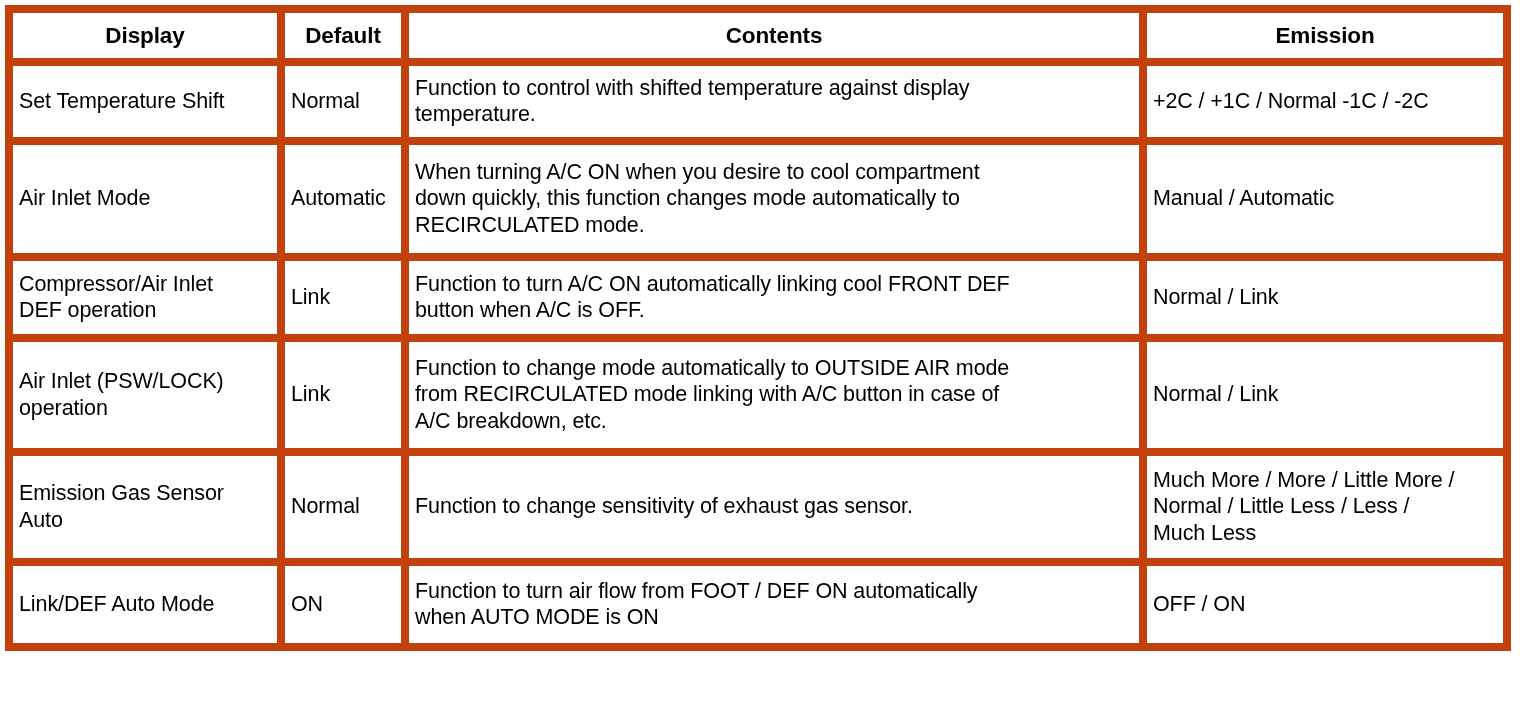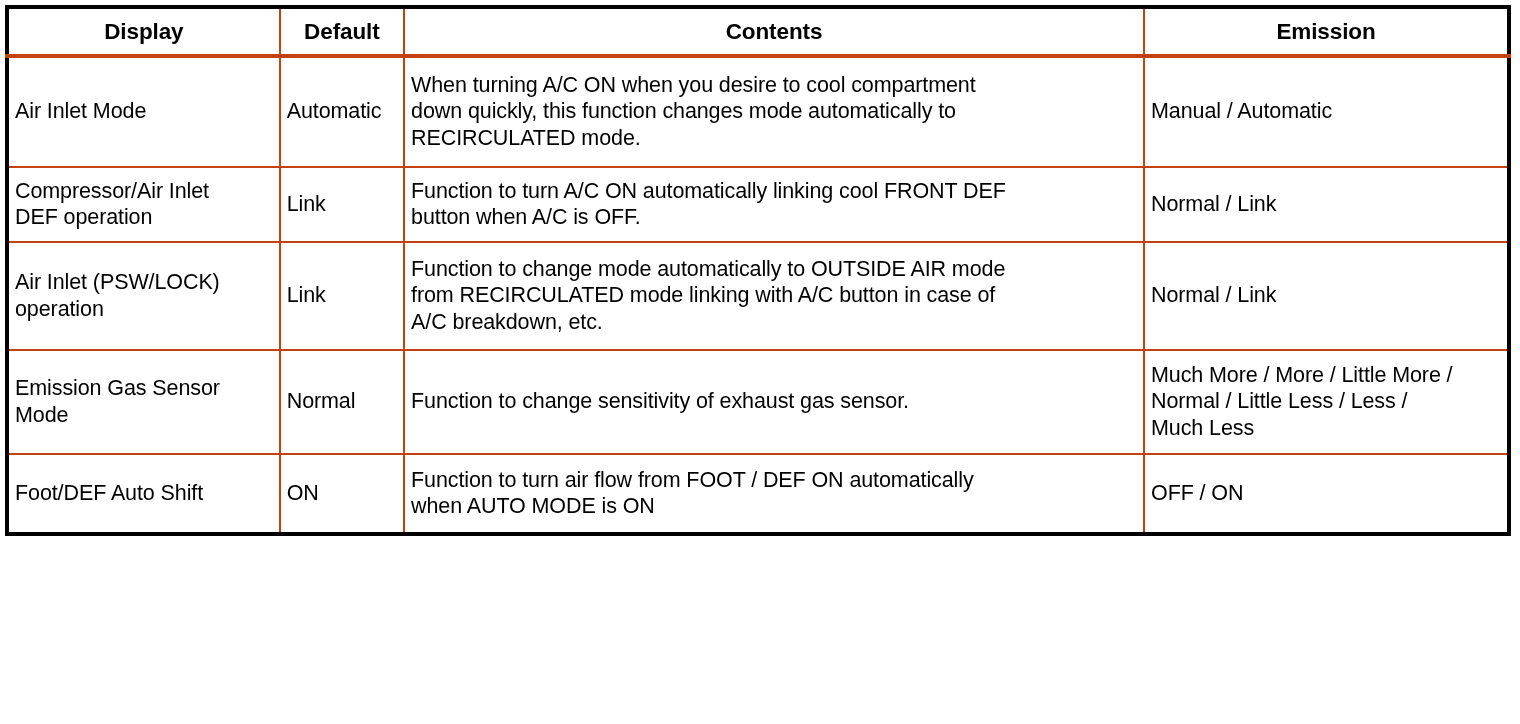--- a/index.html
+++ b/index.html
@@ -21,21 +21,21 @@
     margin: 5px 0 0 5px;
     border: 4px solid #000000;
   }
   #settings-table col.col-display  { width: 272px; }
   #settings-table col.col-default  { width: 124px; }
   #settings-table col.col-contents { width: 738px; }
   #settings-table col.col-setting  { width: 364px; }
 
   #settings-table th,
   #settings-table td {
-    border: 2px solid #c2410c;
+    border: 8px solid #c2410c;
     vertical-align: middle;
     padding: 3px 6px 4px 6px;
     font-size: 21.5px;
     line-height: 1.22;
     text-align: left;
     letter-spacing: -0.1px;
   }
   #settings-table thead th {
     text-align: center;
     font-weight: bold;
@@ -70,20 +70,35 @@
   </colgroup>
   <thead>
     <tr>
       <th>Display</th>
       <th>Default</th>
       <th>Contents</th>
       <th>Emission</th>
     </tr>
   </thead>
   <tbody>
+    <tr class="r1">
+      <td>
+          <span class="cell-text">Set Temperature Shift</span>
+        </td>
+      <td>
+          <span class="cell-text">Normal</span>
+        </td>
+      <td>
+          <span class="cell-text">Function to control with shifted temperature against display
+temperature.</span>
+        </td>
+      <td>
+          <span class="cell-text">+2C / +1C / Normal -1C / -2C</span>
+        </td>
+    </tr>
     <tr class="r2">
       <td>
           <span class="cell-text">Air Inlet Mode</span>
         </td>
       <td>
           <span class="cell-text">Automatic</span>
         </td>
       <td>
           <span class="cell-text">When turning A/C ON when you desire to cool compartment
 down quickly, this function changes mode automatically to
@@ -122,37 +137,37 @@
 from RECIRCULATED mode linking with A/C button in case of
 A/C breakdown, etc.</span>
         </td>
       <td>
           <span class="cell-text">Normal / Link</span>
         </td>
     </tr>
     <tr class="r6">
       <td>
           <span class="cell-text">Emission Gas Sensor
-Mode</span>
+Auto</span>
         </td>
       <td>
           <span class="cell-text">Normal</span>
         </td>
       <td>
           <span class="cell-text">Function to change sensitivity of exhaust gas sensor.</span>
         </td>
       <td>
           <span class="cell-text">Much More / More / Little More /
 Normal / Little Less / Less /
 Much Less</span>
         </td>
     </tr>
     <tr class="r8">
       <td>
-          <span class="cell-text">Foot/DEF Auto Shift</span>
+          <span class="cell-text">Link/DEF Auto Mode</span>
         </td>
       <td>
           <span class="cell-text">ON</span>
         </td>
       <td>
           <span class="cell-text">Function to turn air flow from FOOT / DEF ON automatically
 when AUTO MODE is ON</span>
         </td>
       <td>
           <span class="cell-text">OFF / ON</span>

